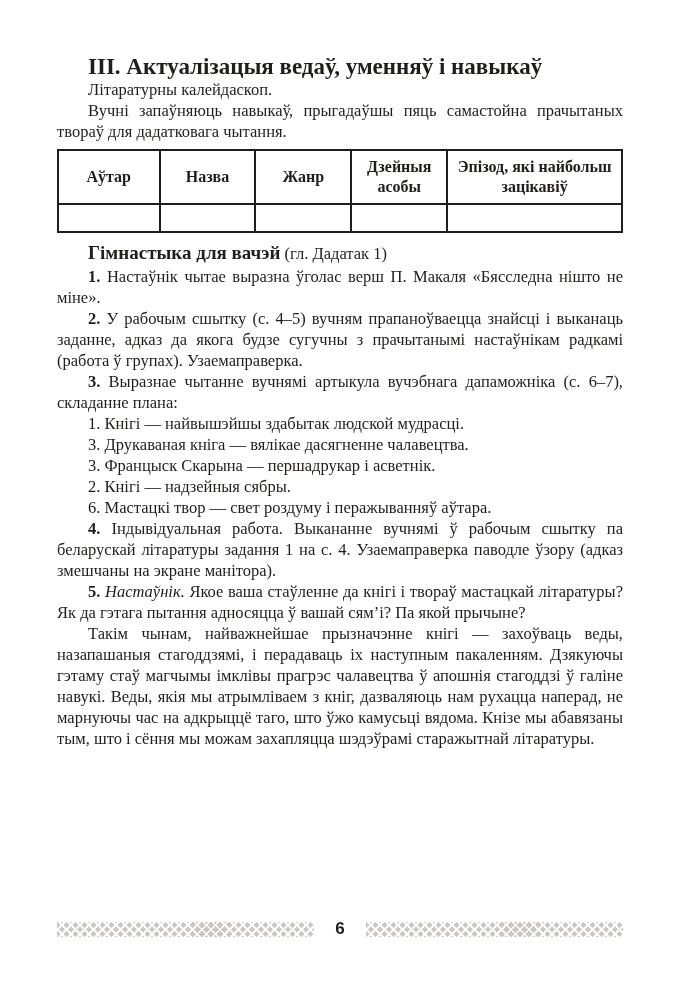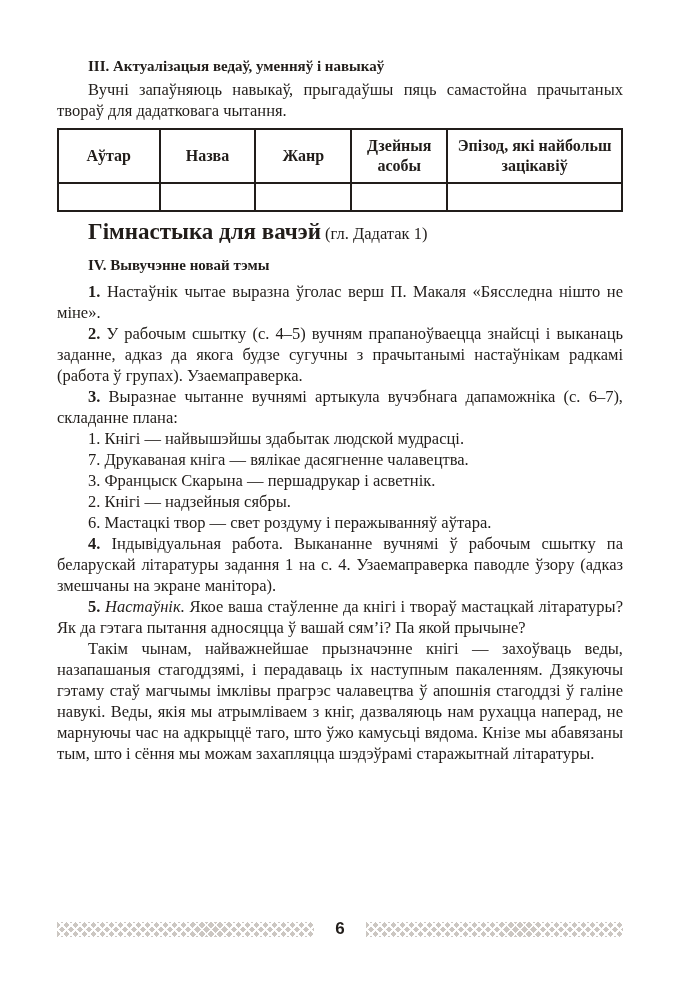--- a/index.html
+++ b/index.html
@@ -24,36 +24,36 @@
   }
   .content p {
     margin: 0;
     font-size: 16.5px;
     line-height: 21px;
     text-align: justify;
     text-indent: 31px;
   }
   .heading {
     margin: 0;
-    font-size: 15px;
+    font-size: 23px;
     line-height: 25px;
     font-weight: bold;
     text-indent: 31px;
     text-align: left;
   }
   .heading-iv {
     margin-top: 9px;
     margin-bottom: 3px;
   }
   .gym-line {
     margin-top: 9px !important;
     margin-bottom: 2px !important;
     text-align: left !important;
   }
-  .gym-line b { font-size: 23px; }
+  .gym-line b { font-size: 19px; }
   .plan p { text-align: left; }
   table.reading-table {
     width: 100%;
     border-collapse: collapse;
     margin: 7px 0 4px 0;
     table-layout: fixed;
   }
   table.reading-table th,
   table.reading-table td {
     border: 2px solid #211d1a;
@@ -104,20 +104,21 @@
   }
 </style>
 </head>
 <body>
 
 <div class="page">
   <div class="content">
 
     <h2 class="heading">III. Актуалізацыя ведаў, уменняў і навыкаў</h2>
 
+    <p>Літаратурны калейдаскоп.</p>
 
     <p>Вучні запаўняюць навыкаў, прыгадаўшы пяць самастойна прачытаных твораў для дадатковага чытання.</p>
 
     <table class="reading-table">
       <colgroup>
         <col class="col-author">
           <col class="col-title">
           <col class="col-genre">
           <col class="col-chars">
           <col class="col-episode">
@@ -137,31 +138,30 @@
           <td></td>
           <td></td>
           <td></td>
           <td></td>
         </tr>
       </tbody>
     </table>
 
     <p class="gym-line"><b>Гімнастыка для вачэй</b> <span>(гл. Дадатак 1)</span></p>
 
-    <h2 class="heading heading-iv">IV. Вывучэнне новай тэмы</h2>
 
     <p><b>1.</b> <span>Настаўнік чытае выразна ўголас верш П. Макаля «Бясследна нішто не міне».</span></p>
 
     <p><b>2.</b> <span>У рабочым сшытку (с. 4–5) вучням прапаноўваецца знайсці і выканаць заданне, адказ да якога будзе сугучны з прачытанымі настаўнікам радкамі (работа ў групах). Узаемаправерка.</span></p>
 
     <p><b>3.</b> <span>Выразнае чытанне вучнямі артыкула вучэбнага дапаможніка (с. 6–7), складанне плана:</span></p>
 
     <div class="plan">
       <p>1. Кнігі — найвышэйшы здабытак людской мудрасці.</p>
-      <p>7. Друкаваная кніга — вялікае дасягненне чалавецтва.</p>
+      <p>3. Друкаваная кніга — вялікае дасягненне чалавецтва.</p>
       <p>3. Францыск Скарына — першадрукар і асветнік.</p>
       <p>2. Кнігі — надзейныя сябры.</p>
       <p>6. Мастацкі твор — свет роздуму і перажыванняў аўтара.</p>
     </div>
 
     <p><b>4.</b> <span>Індывідуальная работа. Выкананне вучнямі ў рабочым сшытку па беларускай літаратуры задання 1 на с. 4. Узаемаправерка паводле ўзору (адказ змешчаны на экране манітора).</span></p>
 
     <p><b>5.</b> <i>Настаўнік.</i> <span>Якое ваша стаўленне да кнігі і твораў мастацкай літаратуры? Як да гэтага пытання адносяцца ў вашай сям’і? Па якой прычыне?</span></p>
 
     <p>Такім чынам, найважнейшае прызначэнне кнігі — захоўваць веды, назапашаныя стагоддзямі, і перадаваць іх наступным пакаленням. Дзякуючы гэтаму стаў магчымы імклівы прагрэс чалавецтва ў апошнія стагоддзі ў галіне навукі. Веды, якія мы атрымліваем з кніг, дазваляюць нам рухацца наперад, не марнуючы час на адкрыццё таго, што ўжо камусьці вядома. Кнізе мы абавязаны тым, што і сёння мы можам захапляцца шэдэўрамі старажытнай літаратуры.</p>

